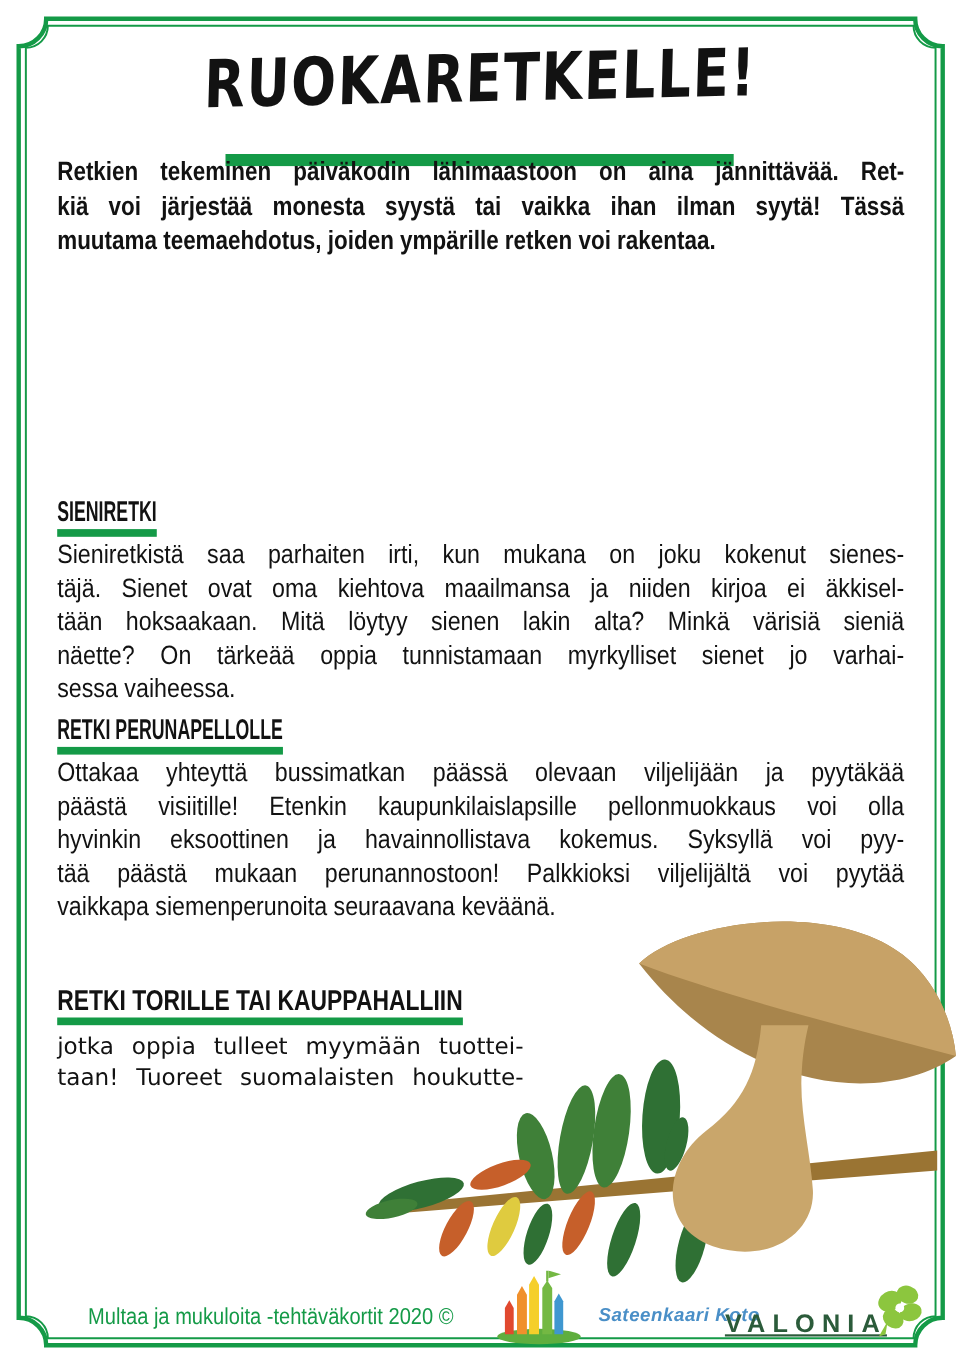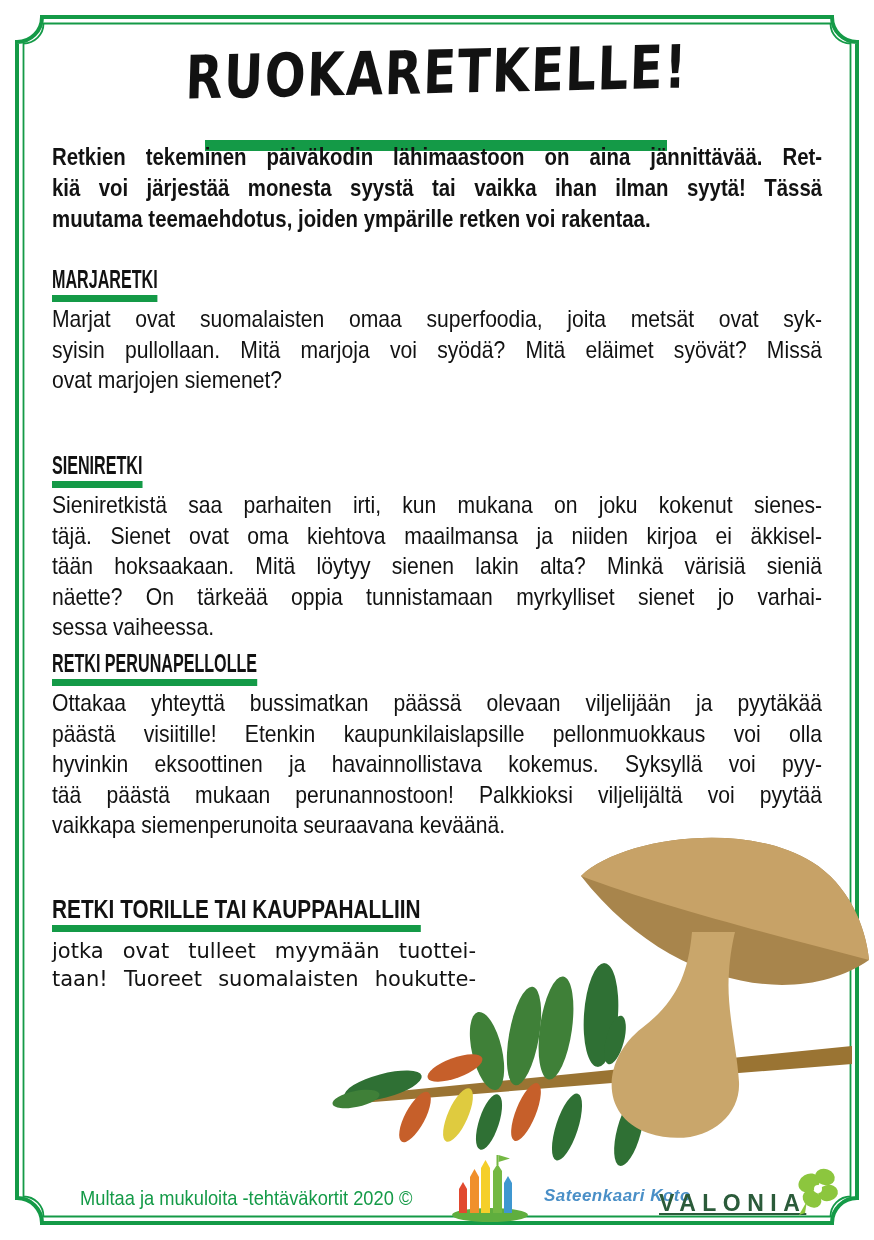--- a/index.html
+++ b/index.html
@@ -80,28 +80,20 @@
     <div class="title-bar"></div>
     <h1 class="title">RUOKARETKELLE!</h1>
   </div>
 
   <div class="layer intro jlines">
       <div>Retkien tekeminen päiväkodin lähimaastoon on aina jännittävää. Ret-</div>
       <div>kiä voi järjestää monesta syystä tai vaikka ihan ilman syytä! Tässä</div>
       <div class="lastline">muutama teemaehdotus, joiden ympärille retken voi rakentaa.</div>
     </div>
 
-  <section class="sec" style="top:266px">
-    <h2 class="h2">MARJARETKI</h2>
-    <div class="body-cond jlines">
-        <div>Marjat ovat suomalaisten omaa superfoodia, joita metsät ovat syk-</div>
-        <div>syisin pullollaan. Mitä marjoja voi syödä? Mitä eläimet syövät? Missä</div>
-        <div class="lastline">ovat marjojen siemenet?</div>
-      </div>
-  </section>
 
   <section class="sec" style="top:452px">
     <h2 class="h2">SIENIRETKI</h2>
     <div class="body-cond jlines">
         <div>Sieniretkistä saa parhaiten irti, kun mukana on joku kokenut sienes-</div>
         <div>täjä. Sienet ovat oma kiehtova maailmansa ja niiden kirjoa ei äkkisel-</div>
         <div>tään hoksaakaan. Mitä löytyy sienen lakin alta? Minkä värisiä sieniä</div>
         <div>näette? On tärkeää oppia tunnistamaan myrkylliset sienet jo varhai-</div>
         <div class="lastline">sessa vaiheessa.</div>
       </div>
@@ -114,21 +106,21 @@
         <div>päästä visiitille! Etenkin kaupunkilaislapsille pellonmuokkaus voi olla</div>
         <div>hyvinkin eksoottinen ja havainnollistava kokemus. Syksyllä voi pyy-</div>
         <div>tää päästä mukaan perunannostoon! Palkkioksi viljelijältä voi pyytää</div>
         <div class="lastline">vaikkapa siemenperunoita seuraavana keväänä.</div>
       </div>
   </section>
 
   <section class="sec" style="top:896px">
     <h2 class="h2 wide">RETKI TORILLE TAI KAUPPAHALLIIN</h2>
     <div class="body-wide jlines">
-        <div>jotka ovat tulleet myymään tuottei-</div>
+        <div>jotka oppia tulleet myymään tuottei-</div>
         <div>taan! Tuoreet suomalaisten houkutte-</div>
       </div>
   </section>
 
   <svg class="illu" width="544" height="370" viewBox="330 820 544 370">
 
     <polygon points="348,1096 348,1104 852,1064 852,1046" fill="#9A7433"></polygon>
 
     <g>
       <ellipse cx="601" cy="1015" rx="52" ry="17" fill="#2F7034" transform="rotate(-86 601 1015)"></ellipse>

